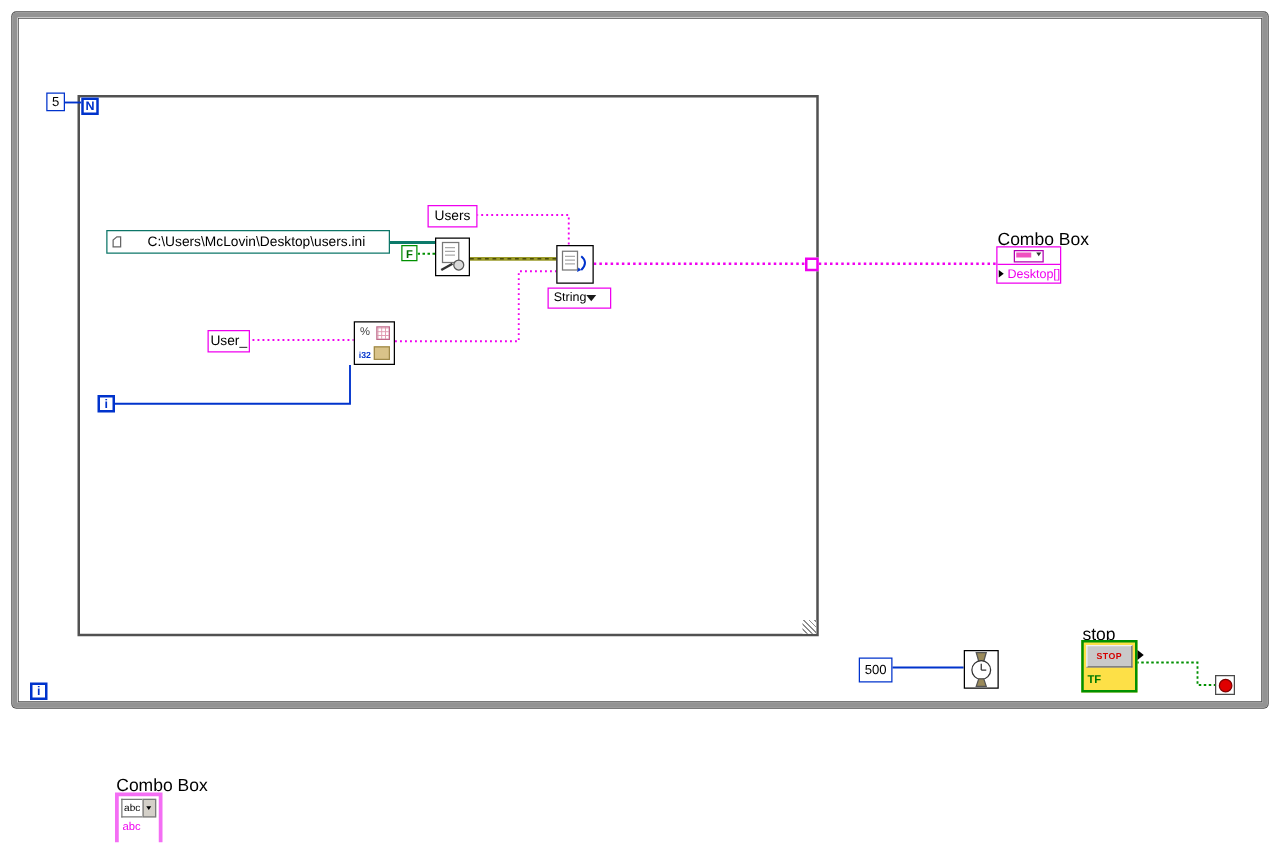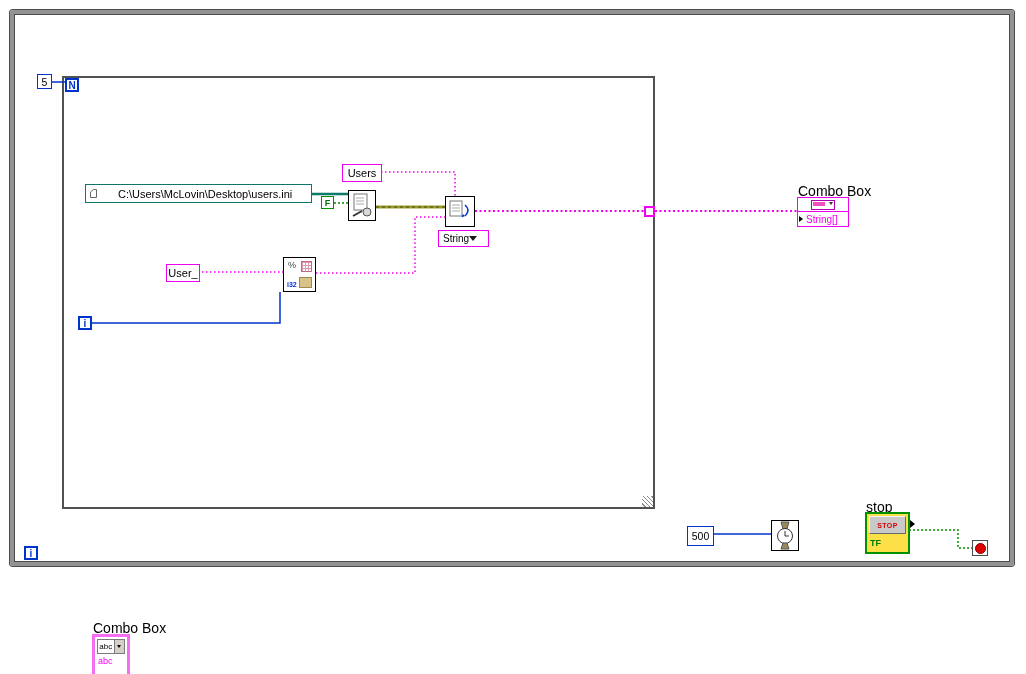--- a/index.html
+++ b/index.html
@@ -192,21 +192,21 @@
   <div class="abs node-label" id="prop-label">Combo Box</div>
   <div class="abs" id="prop-node">
     <div class="prop-icon-row">
       <span class="combo-glyph">
         <span class="combo-glyph-bar"></span>
         <span class="combo-glyph-tri"></span>
       </span>
     </div>
     <div class="prop-text-row">
       <span class="write-arrow"></span>
-      <span>String[]</span>
+      <span>Desktop[]</span>
     </div>
   </div>
 
   <div class="abs const-num" id="wait-const">
     <span>500</span>
   </div>
   <div class="abs vi" id="wait-vi">
     <svg viewBox="0 0 26 29" width="26" height="29">
       <polygon points="9,1 17,1 15,8 11,8" fill="#9a8a5a" stroke="#555"></polygon>
       <circle cx="13" cy="15" r="7.5" fill="#fff" stroke="#333"></circle>

